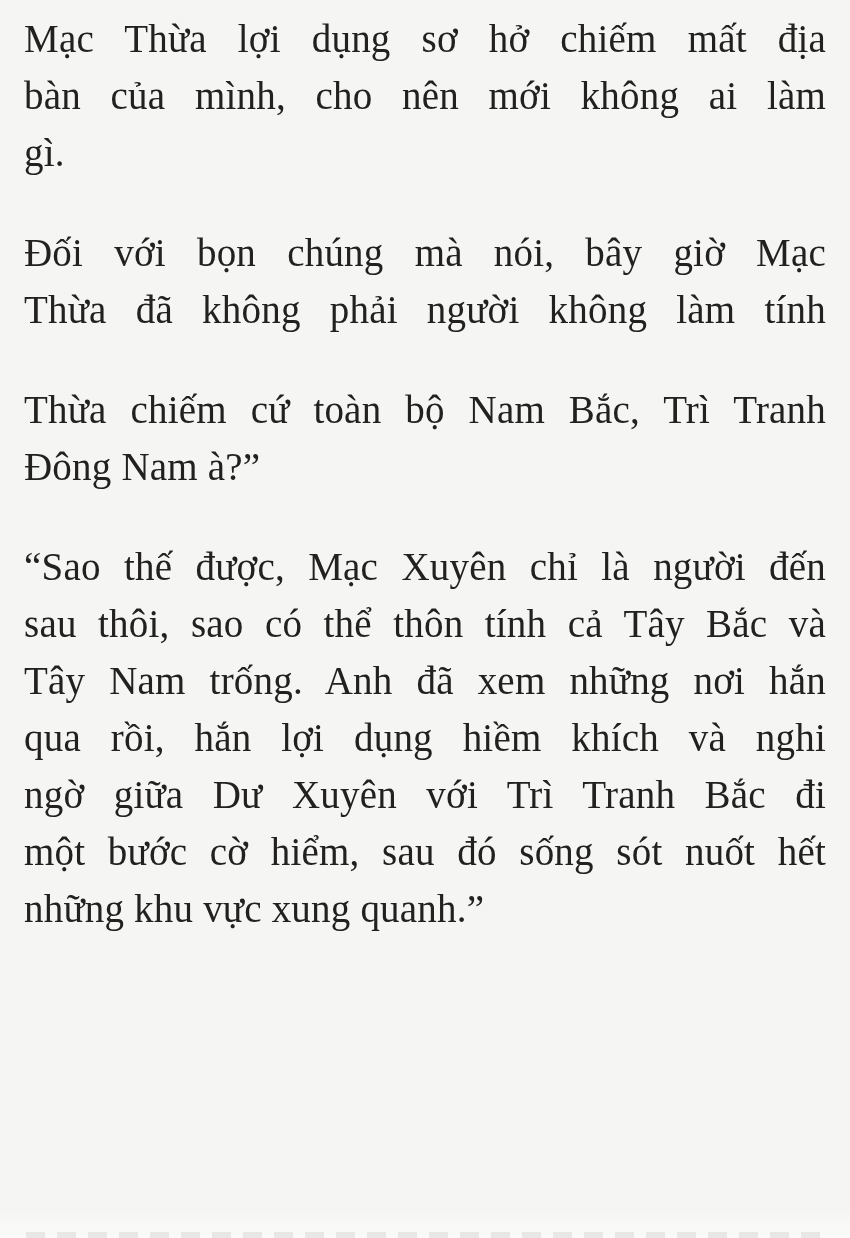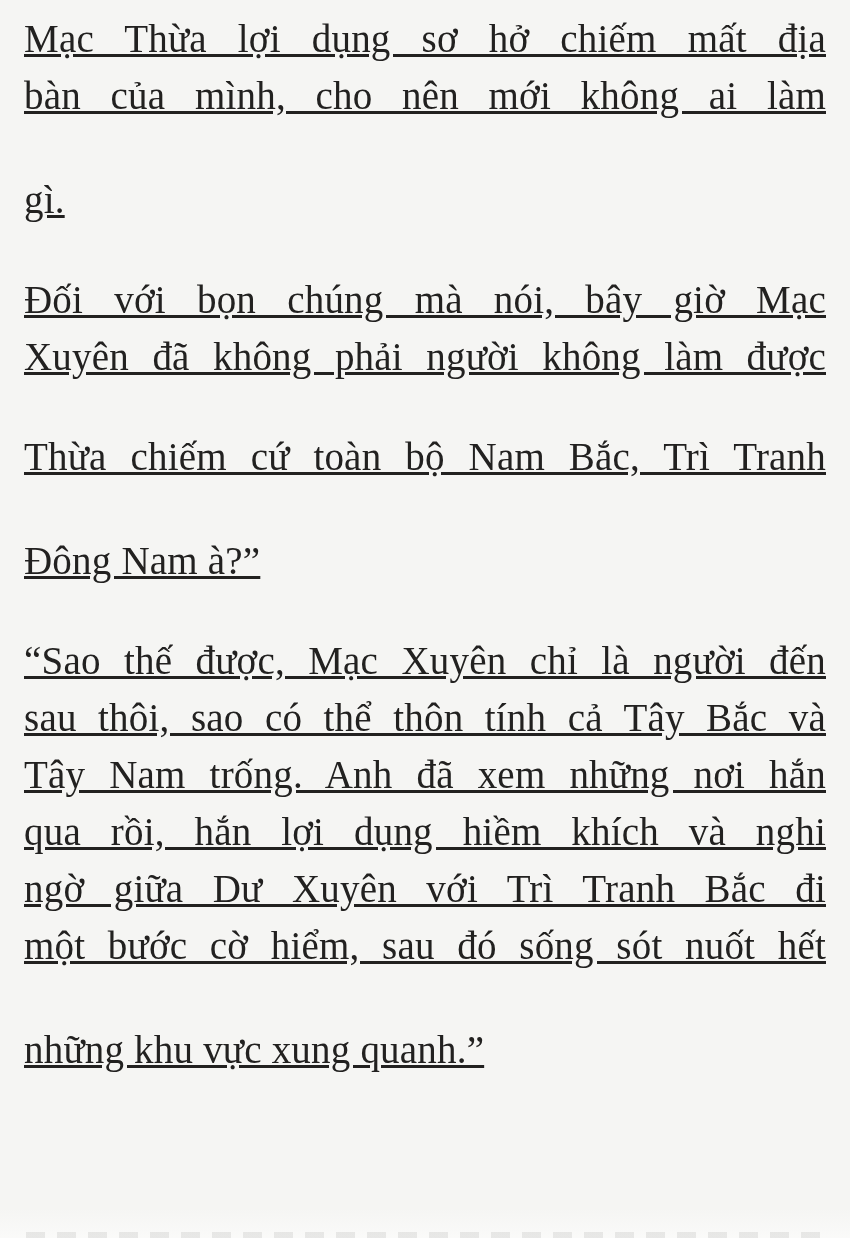--- a/index.html
+++ b/index.html
@@ -16,33 +16,31 @@
     font-family: "Liberation Serif", "DejaVu Serif", serif;
   }
   .content {
     padding: 10px 24px 0 24px;
   }
   .para {
     margin: 0 0 43px 0;
     font-size: 39px;
     line-height: 57px;
     letter-spacing: 0.2px;
-    text-decoration: underline;
   }
   .line {
     display: block;
     text-align: justify;
     text-align-last: justify;
     overflow: hidden;
     white-space: normal;
     height: 57px;
   }
   .line.last {
     text-align-last: left;
-    margin-top: 47px;
   }
   
   .bottom-fade {
     position: absolute;
     left: 0;
     right: 0;
     bottom: 0;
     height: 30px;
     background: linear-gradient(to bottom, rgba(251,251,250,0) 0%, rgba(251,251,250,0.85) 100%);
     pointer-events: none;
@@ -69,21 +67,21 @@
 
 <main class="content">
   <div>
       <p class="para">
         <span class="line">Mạc Thừa lợi dụng sơ hở chiếm mất địa</span>
         <span class="line">bàn của mình, cho nên mới không ai làm</span>
         <span class="line last">gì.</span>
       </p>
       <p class="para">
         <span class="line">Đối với bọn chúng mà nói, bây giờ Mạc</span>
-        <span class="line">Xuyên đã không phải người không làm được</span>
+        <span class="line">Thừa đã không phải người không làm tính</span>
       </p>
       <p class="para">
         <span class="line">Thừa chiếm cứ toàn bộ Nam Bắc, Trì Tranh</span>
         <span class="line last">Đông Nam à?”</span>
       </p>
       <p class="para">
         <span class="line">“Sao thế được, Mạc Xuyên chỉ là người đến</span>
         <span class="line">sau thôi, sao có thể thôn tính cả Tây Bắc và</span>
         <span class="line">Tây Nam trống. Anh đã xem những nơi hắn</span>
         <span class="line">qua rồi, hắn lợi dụng hiềm khích và nghi</span>

